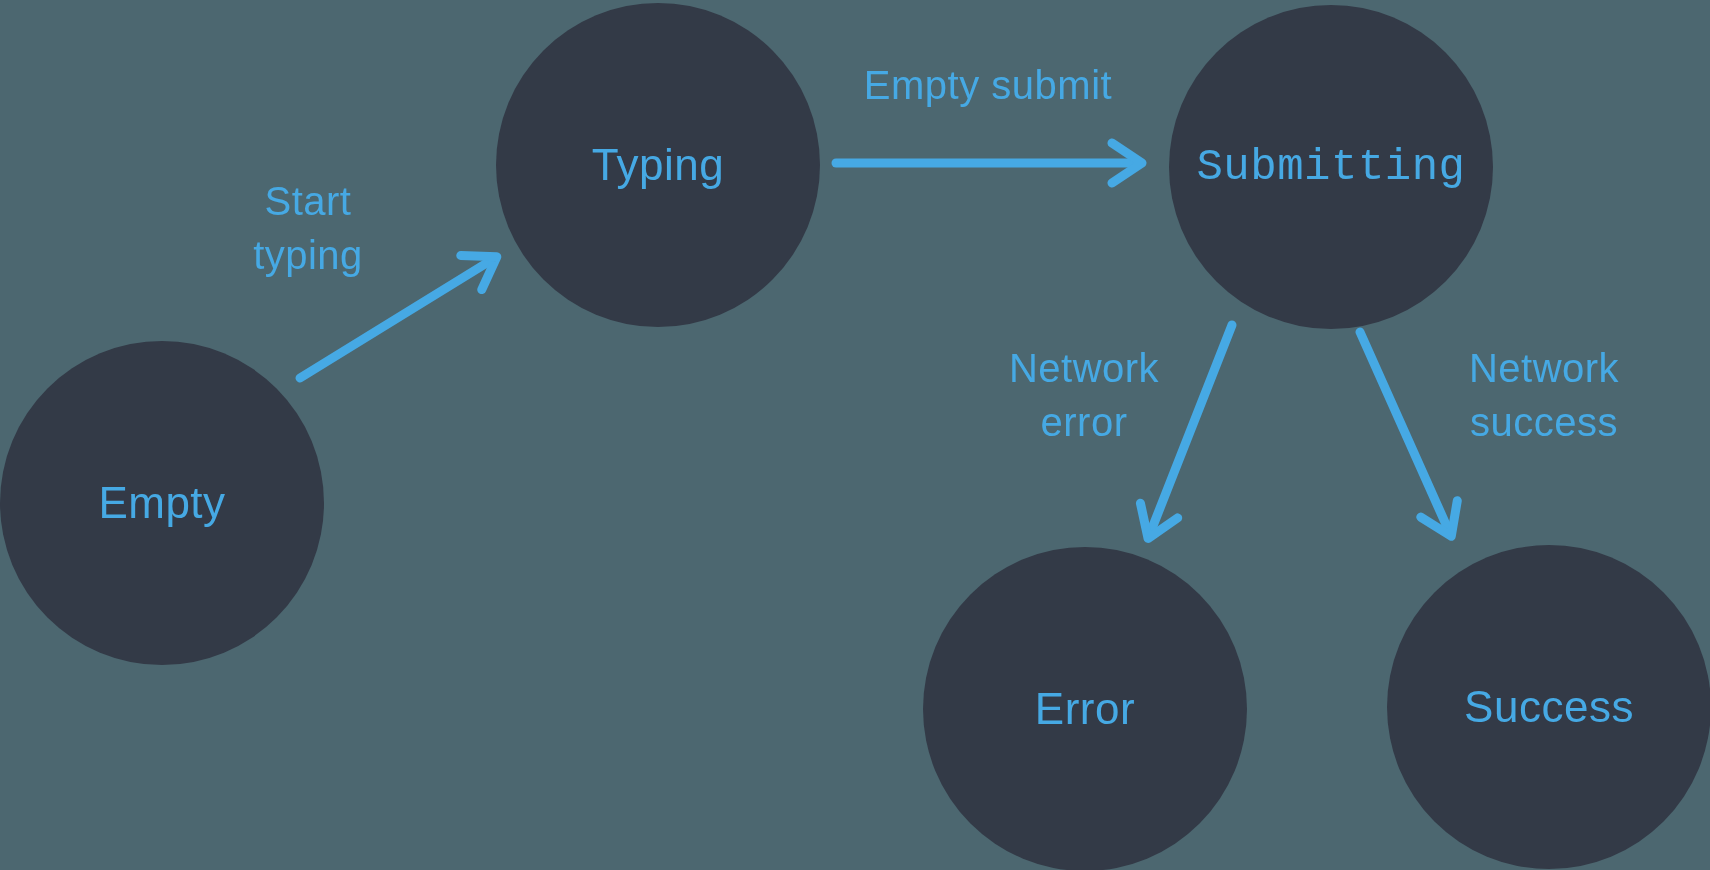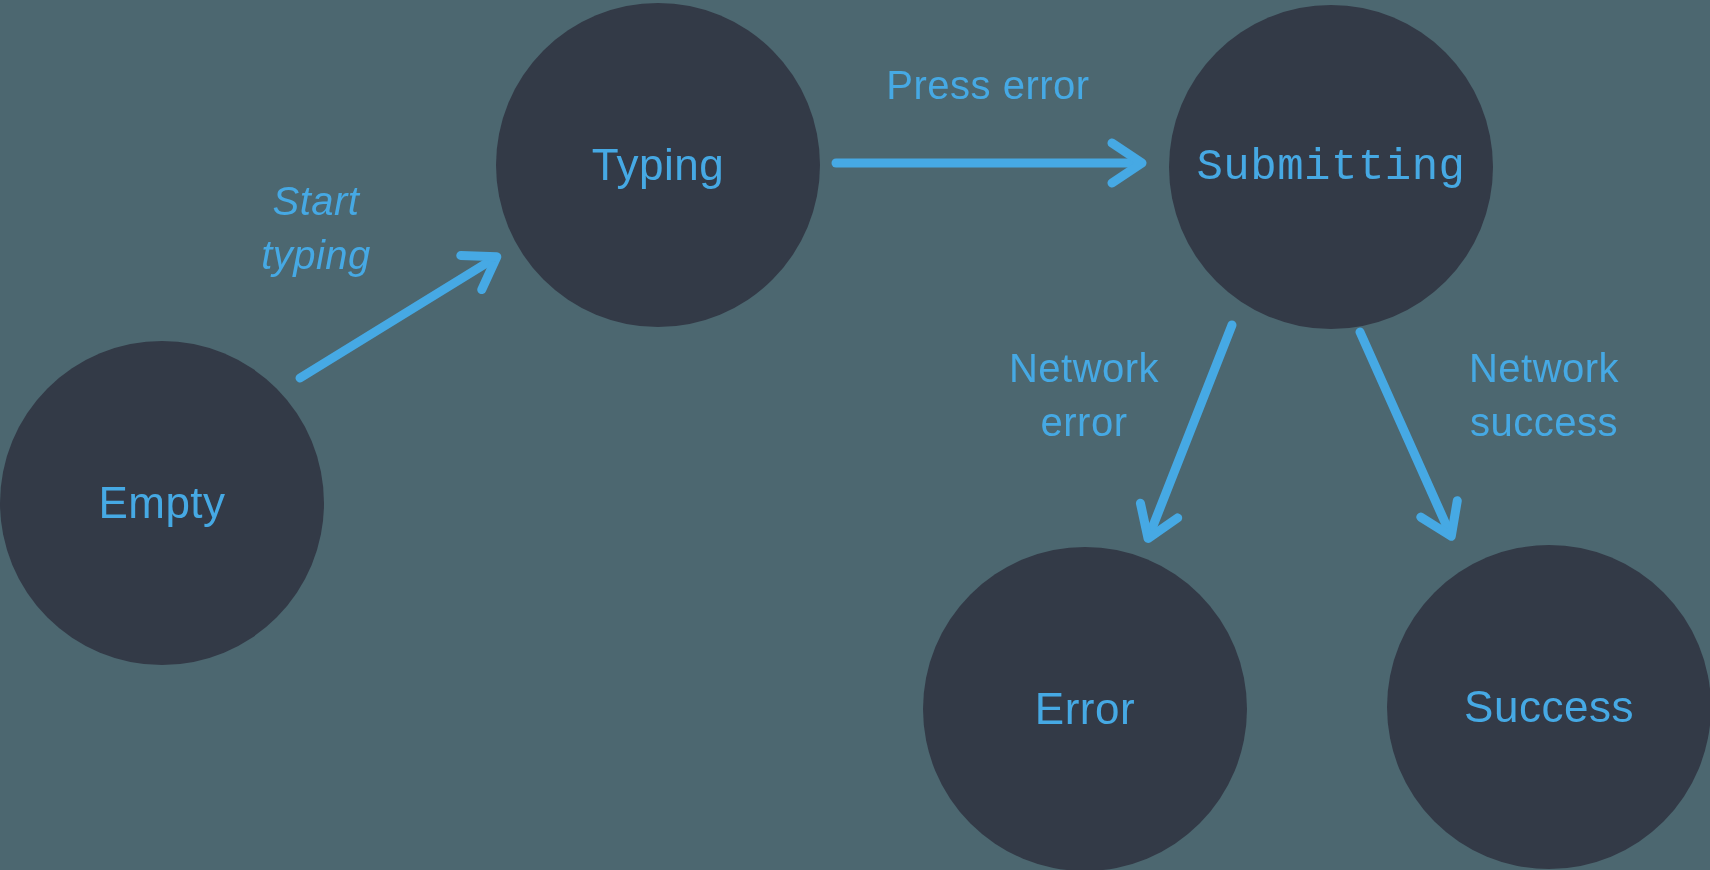--- a/index.html
+++ b/index.html
@@ -60,21 +60,21 @@
     position:absolute;
     transform:translate(-50%,-50%);
     color:var(--accent);
     font-size:40px;
     font-weight:400;
     line-height:1.34;
     letter-spacing:0.5px;
     text-align:center;
     white-space:pre-line;
   }
-  .label-start-typing{left:316px;top:229px;font-style:italic;}
+  .label-start-typing{left:308px;top:229px;}
   .label-press-submit{left:988px;top:86px;}
   .label-network-error{left:1084px;top:396px;}
   .label-network-success{left:1544px;top:396px;}
 </style>
 </head>
 <body>
 
 <div class="canvas">
 
   <svg class="edges-layer" width="1710" height="870" viewBox="0 0 1710 870" xmlns="http://www.w3.org/2000/svg">
@@ -104,19 +104,19 @@
   <div class="state-node node-error">
     <span class="node-label">Error</span>
   </div>
 
   <div class="state-node node-success">
     <span class="node-label">Success</span>
   </div>
 
   <div class="edge-label label-start-typing">Start
 typing</div>
-  <div class="edge-label label-press-submit">Press error</div>
+  <div class="edge-label label-press-submit">Empty submit</div>
   <div class="edge-label label-network-error">Network
 error</div>
   <div class="edge-label label-network-success">Network
 success</div>
 
 </div>
 
 </body></html>

